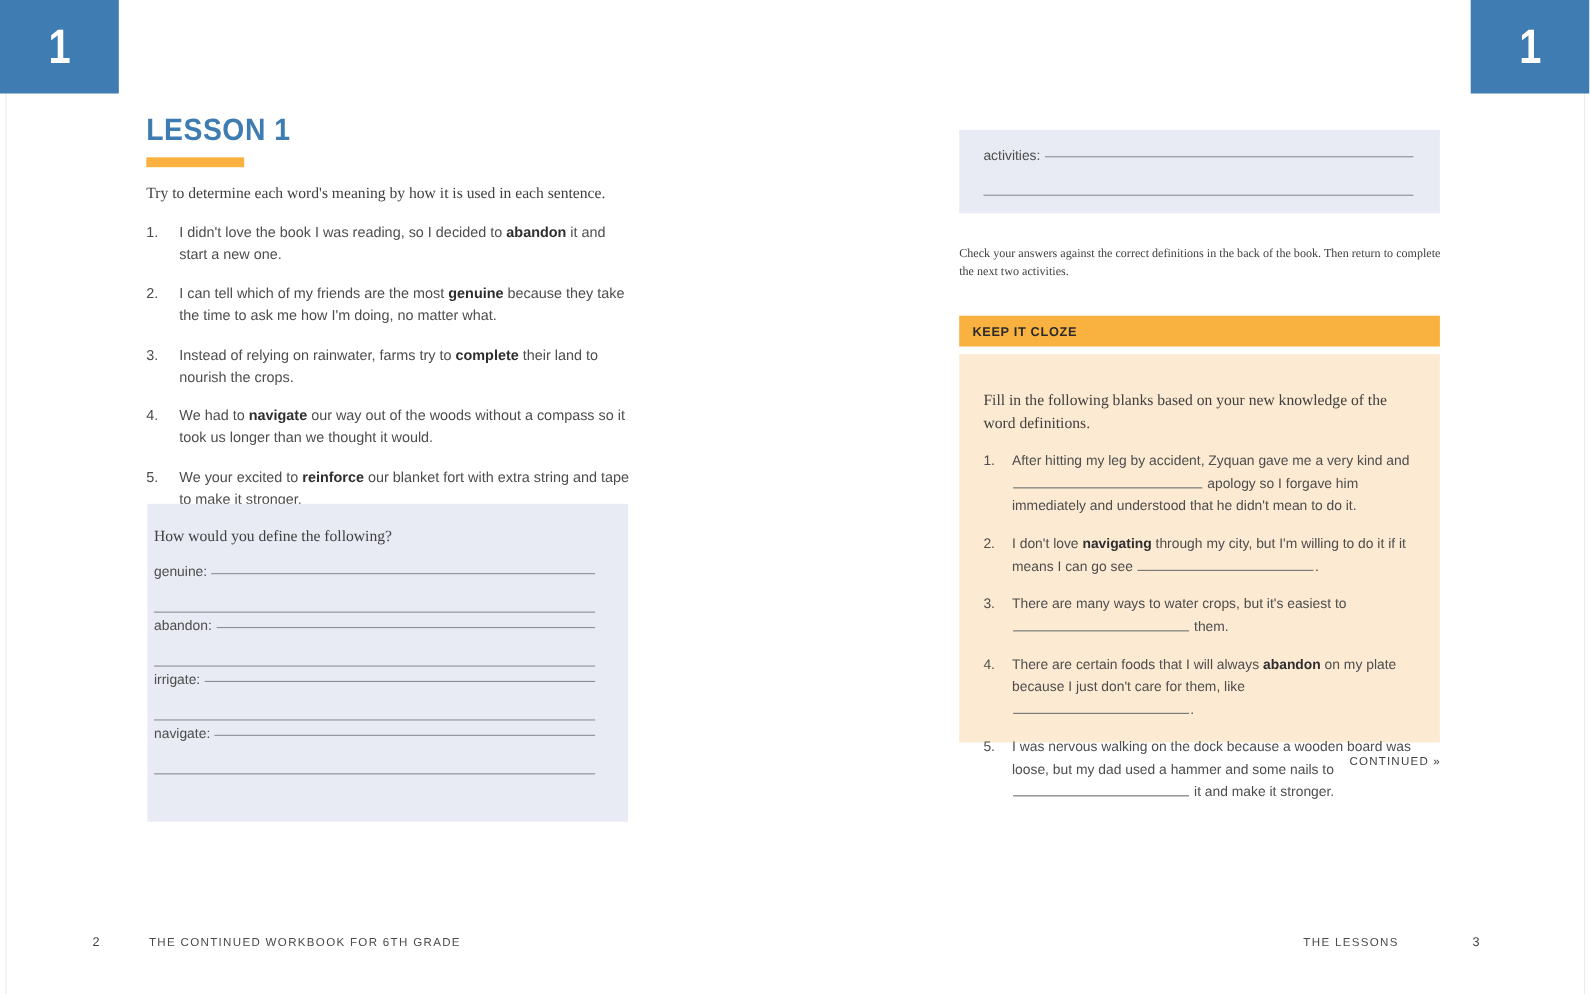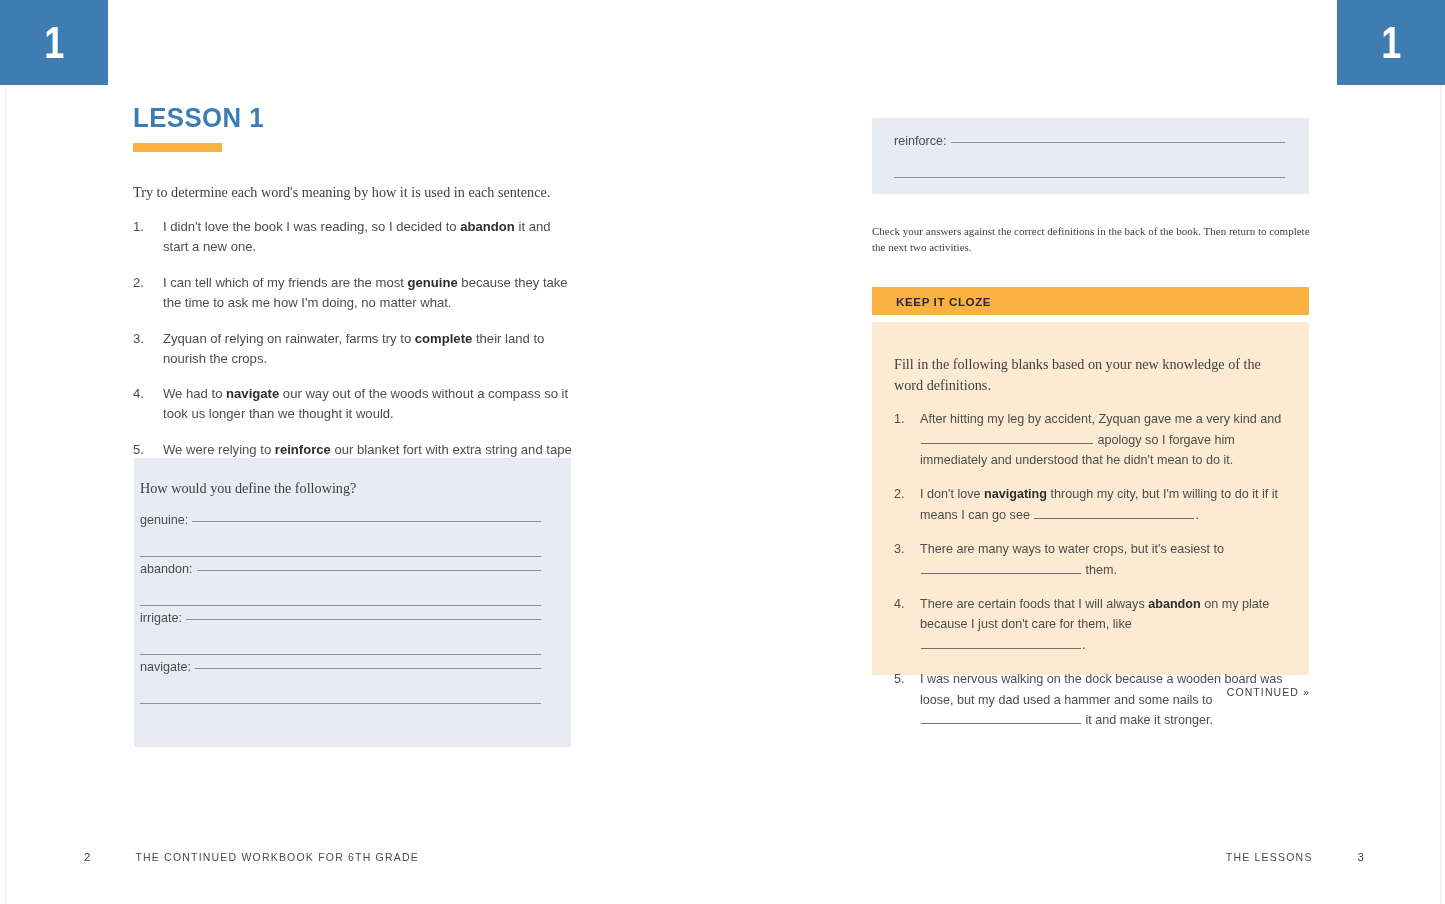--- a/index.html
+++ b/index.html
@@ -74,21 +74,21 @@
     width: 89px;
     height: 9px;
     background: #F9B23F;
     margin-top: 11px;
   }
 
   .intro {
     font-family: "Liberation Serif", "DejaVu Serif", serif;
     font-size: 14.2px;
     color: #3f3f3f;
-    margin-top: 31px;
+    margin-top: 15px;
     line-height: 1.4;
   }
 
   ol.qlist {
     list-style: none;
     margin: 14px 0 0 0;
     padding: 0;
   }
   ol.qlist > li {
     position: relative;
@@ -172,21 +172,21 @@
   .cloze-header {
     position: absolute;
     left: 872px;
     top: 287px;
     width: 437px;
     height: 28px;
     background: #F9B23F;
     box-sizing: border-box;
     display: flex;
     align-items: center;
-    padding-left: 24px;
+    padding-left: 12px;
   }
   .cloze-header span {
     font-family: "Liberation Sans Narrow", "Liberation Sans", sans-serif;
     font-size: 11.6px;
     font-weight: 700;
     letter-spacing: 0.6px;
     color: #2b2b2b;
   }
 
   .cloze-body {
@@ -254,21 +254,21 @@
     position: absolute;
     bottom: 41px;
     display: flex;
     align-items: baseline;
     font-family: "Liberation Sans Narrow", "Liberation Sans", sans-serif;
     font-size: 10.5px;
     letter-spacing: 1.2px;
     color: #4a4a4a;
   }
   .footer-left  { left: 84px; }
-  .footer-right { right: 81px; }
+  .footer-right { right: 100px; gap: 22px; }
   .footer .pagenum {
     font-family: "Liberation Sans", sans-serif;
     font-size: 11.5px;
     letter-spacing: 0;
     color: #3f3f3f;
   }
   .footer-left .pagenum  { margin-right: 45px; }
   .footer-right .pagenum { margin-left: 45px; }
 </style>
 </head>
@@ -295,29 +295,29 @@
       <li>
         <span class="num">1.</span>
         <span>I didn't love the book I was reading, so I decided to </span><b>abandon</b><span> it and start a new one.</span>
       </li>
       <li>
         <span class="num">2.</span>
         <span>I can tell which of my friends are the most </span><b>genuine</b><span> because they take the time to ask me how I'm doing, no matter what.</span>
       </li>
       <li>
         <span class="num">3.</span>
-        <span>Zyquan of relying on rainwater, farms try to </span><b>complete</b><span> their land to nourish the crops.</span>
+        <span>Instead of relying on rainwater, farms try to </span><b>complete</b><span> their land to nourish the crops.</span>
       </li>
       <li>
         <span class="num">4.</span>
         <span>We had to </span><b>navigate</b><span> our way out of the woods without a compass so it took us longer than we thought it would.</span>
       </li>
       <li>
         <span class="num">5.</span>
-        <span>We were relying to </span><b>reinforce</b><span> our blanket fort with extra string and tape to make it stronger.</span>
+        <span>We your excited to </span><b>reinforce</b><span> our blanket fort with extra string and tape to make it stronger.</span>
       </li>
     </ol>
   </div>
 
   <div class="def-box def-box-left">
     <div class="def-prompt">How would you define the following?</div>
 
     <div class="def-entry">
       <div class="def-row">
         <span class="word">genuine:</span>
@@ -352,21 +352,21 @@
   </div>
 
   <div class="footer footer-left">
     <span class="pagenum">2</span>
     <span>THE CONTINUED WORKBOOK FOR 6TH GRADE</span>
   </div>
 
   <div class="def-box def-box-right">
     <div class="def-entry">
       <div class="def-row">
-        <span class="word">reinforce:</span>
+        <span class="word">activities:</span>
         <span class="rule"></span>
       </div>
       <div class="def-row-cont"></div>
     </div>
   </div>
 
   <p class="check-note">Check your answers against the correct definitions in the back of the book. Then return to complete the next two activities.</p>
 
   <div class="cloze-header">
     <span>KEEP IT CLOZE</span>

